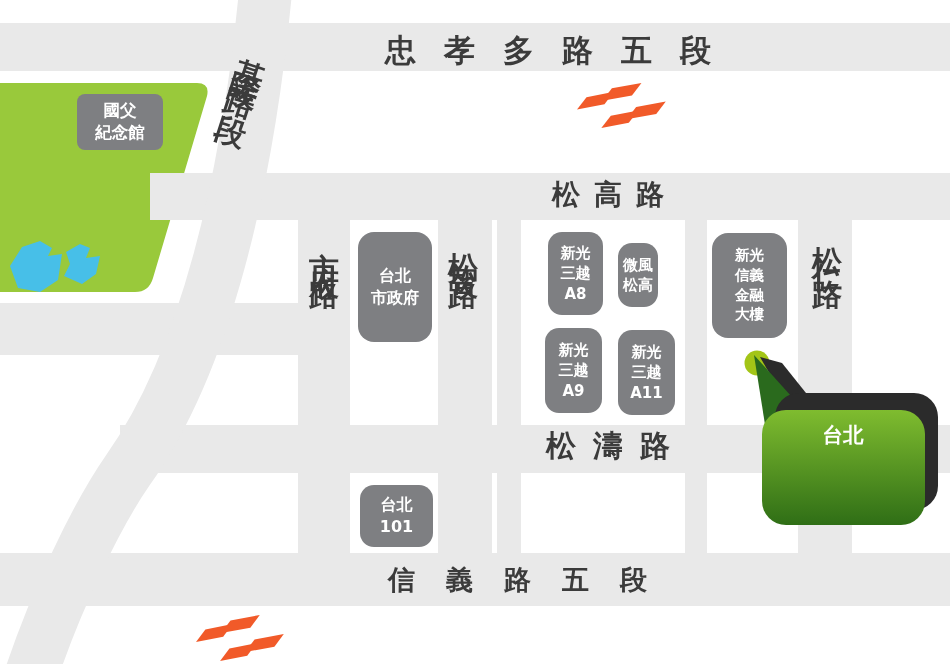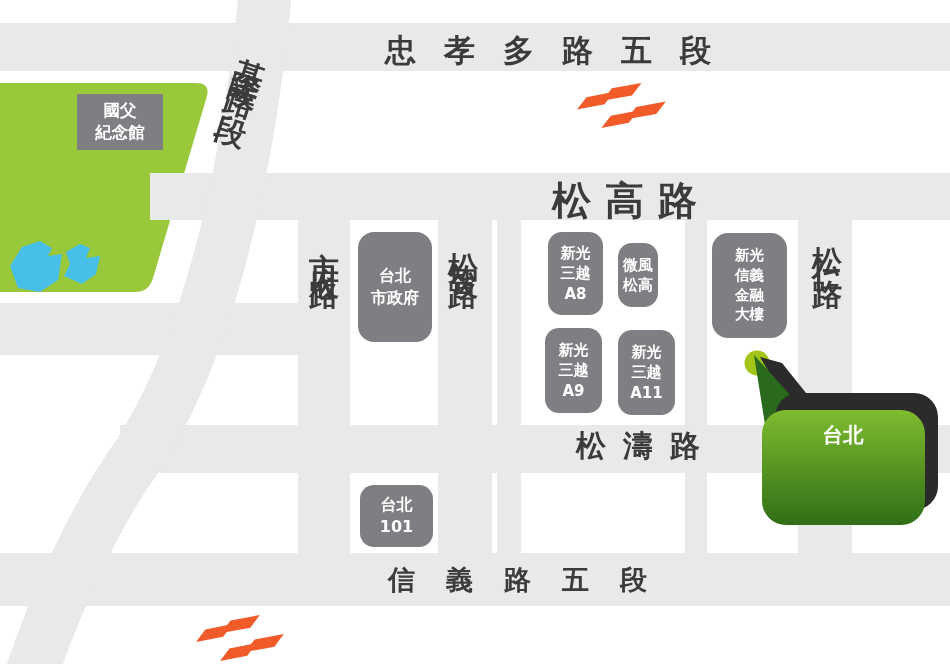--- a/index.html
+++ b/index.html
@@ -48,30 +48,30 @@
   <div class="road" style="left:438px;top:173px;width:54px;height:382px;z-index:2"></div>
   <div class="road" style="left:497px;top:173px;width:24px;height:382px;z-index:2"></div>
   <div class="road" style="left:685px;top:173px;width:22px;height:382px;z-index:2"></div>
   <div class="road" style="left:798px;top:173px;width:54px;height:382px;z-index:2"></div>
 
   <svg class="svgabs" style="left:0;top:0;z-index:2" width="340" height="664" viewBox="0 0 340 664">
     <path d="M266,-14 C 248,180 206,360 128,470 C 96,516 56,600 30,678" fill="none" style="stroke:var(--road,#E9E9E9)" stroke-width="53"></path>
   </svg>
 
   <div class="rlabel" style="left:385px;top:35px;font-size:31px;letter-spacing:28px;z-index:5">忠孝多路五段</div>
-  <div class="rlabel" style="left:552px;top:181px;font-size:39px;letter-spacing:14px;z-index:5">松高路</div>
-  <div class="rlabel" style="left:576px;top:431px;font-size:30px;letter-spacing:17px;z-index:5">松濤路</div>
+  <div class="rlabel" style="left:552px;top:181px;font-size:28px;letter-spacing:14px;z-index:5">松高路</div>
+  <div class="rlabel" style="left:546px;top:431px;font-size:30px;letter-spacing:17px;z-index:5">松濤路</div>
   <div class="rlabel" style="left:388px;top:566px;font-size:27px;letter-spacing:31px;z-index:5">信義路五段</div>
 
   <div class="rlabel vlabel" style="left:309px;top:228px;font-size:30px;letter-spacing:14px;z-index:5">市府路</div>
   <div class="rlabel vlabel" style="left:448px;top:228px;font-size:30px;letter-spacing:14px;z-index:5">松智路</div>
   <div class="rlabel vlabel" style="left:812px;top:222px;font-size:30px;letter-spacing:17px;z-index:5">松仁路</div>
   <div class="rlabel vlabel" style="left:212px;top:31px;font-size:31px;letter-spacing:15px;transform:rotate(18deg);transform-origin:16px 110px;z-index:5">基隆路一段</div>
 
-  <div class="bldg" style="left:77px;top:94px;width:86px;height:56px;border-radius:0;font-size:16.5px;z-index:6">
+  <div class="bldg" style="left:77px;top:94px;width:86px;height:56px;border-radius:8px;font-size:16.5px;z-index:6">
     <span>國父</span>
     <span>紀念館</span>
   </div>
 
   <div class="bldg" style="left:358px;top:232px;width:74px;height:110px;border-radius:16px;font-size:16px;z-index:6">
     <span>台北</span>
     <span>市政府</span>
   </div>
 
   <div class="bldg" style="left:548px;top:232px;width:55px;height:83px;border-radius:14px;font-size:15px;z-index:6">

